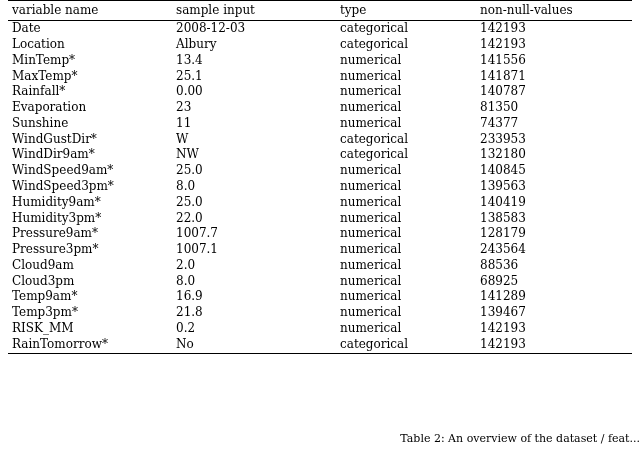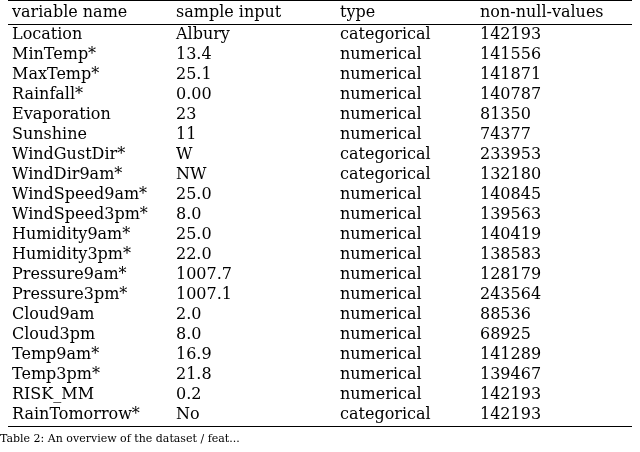--- a/index.html
+++ b/index.html
@@ -19,21 +19,21 @@
     width: 640px;
     height: 452px;
     box-sizing: border-box;
   }
   table.data-table {
     position: absolute;
     left: 8px;
     top: 0px;
     width: 624px;
     border-collapse: collapse;
-    font-size: 16px;
+    font-size: 12px;
     line-height: 1.05;
   }
   table.data-table col.c1 { width: 164px; }
   table.data-table col.c2 { width: 164px; }
   table.data-table col.c3 { width: 140px; }
   table.data-table col.c4 { width: 156px; }
 
   table.data-table thead th {
     text-align: left;
     font-weight: normal;
@@ -50,21 +50,21 @@
   }
   table.data-table tbody tr:last-child td {
     border-bottom: 1.2px solid #000;
     padding-bottom: 3px;
   }
   .caption {
     position: absolute;
     left: 0;
     right: 0;
     top: 432px;
-    text-align: left;
+    text-align: right;
     font-size: 11px;
   }
   .caption .cap-label { }
 </style>
 </head>
 <body>
 
 <div class="page">
 
   <table class="data-table">
@@ -77,20 +77,26 @@
     <thead>
       <tr>
         <th>variable name</th>
         <th>sample input</th>
         <th>type</th>
         <th>non-null-values</th>
       </tr>
     </thead>
     <tbody>
       <tr>
+        <td>Date</td>
+        <td>2008-12-03</td>
+        <td>categorical</td>
+        <td>142193</td>
+      </tr>
+      <tr>
         <td>Location</td>
         <td>Albury</td>
         <td>categorical</td>
         <td>142193</td>
       </tr>
       <tr>
         <td>MinTemp*</td>
         <td>13.4</td>
         <td>numerical</td>
         <td>141556</td>

